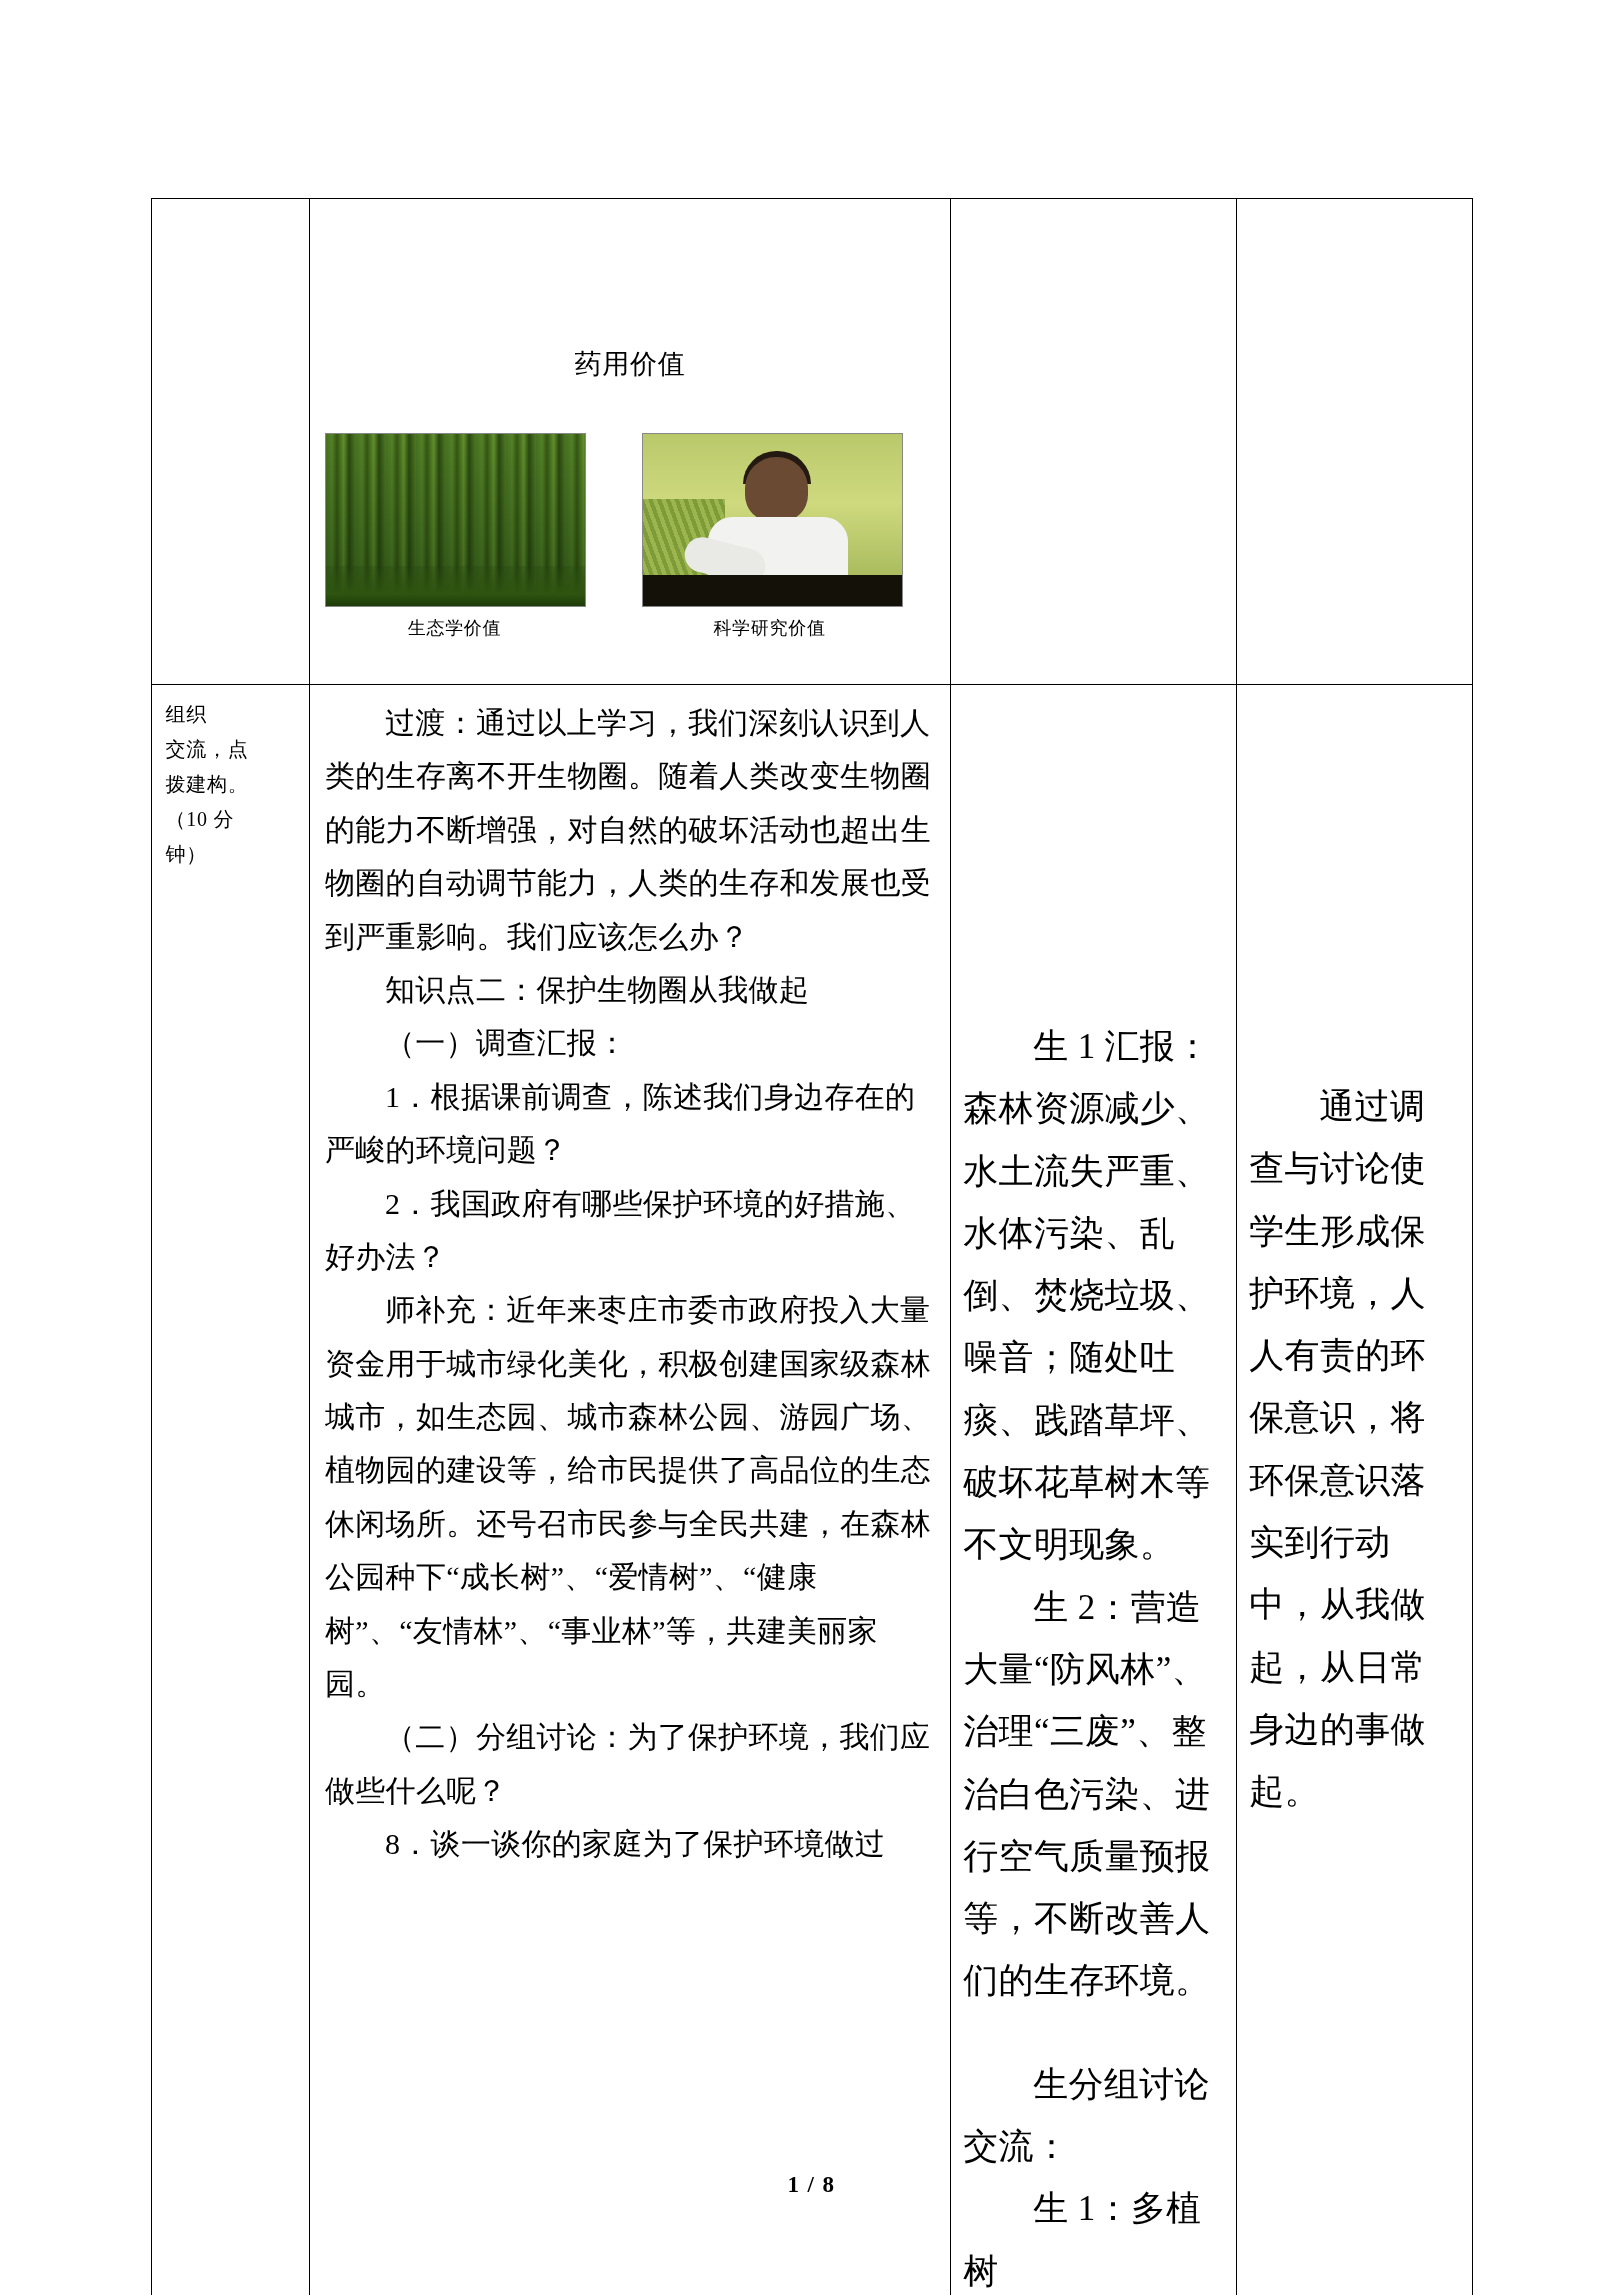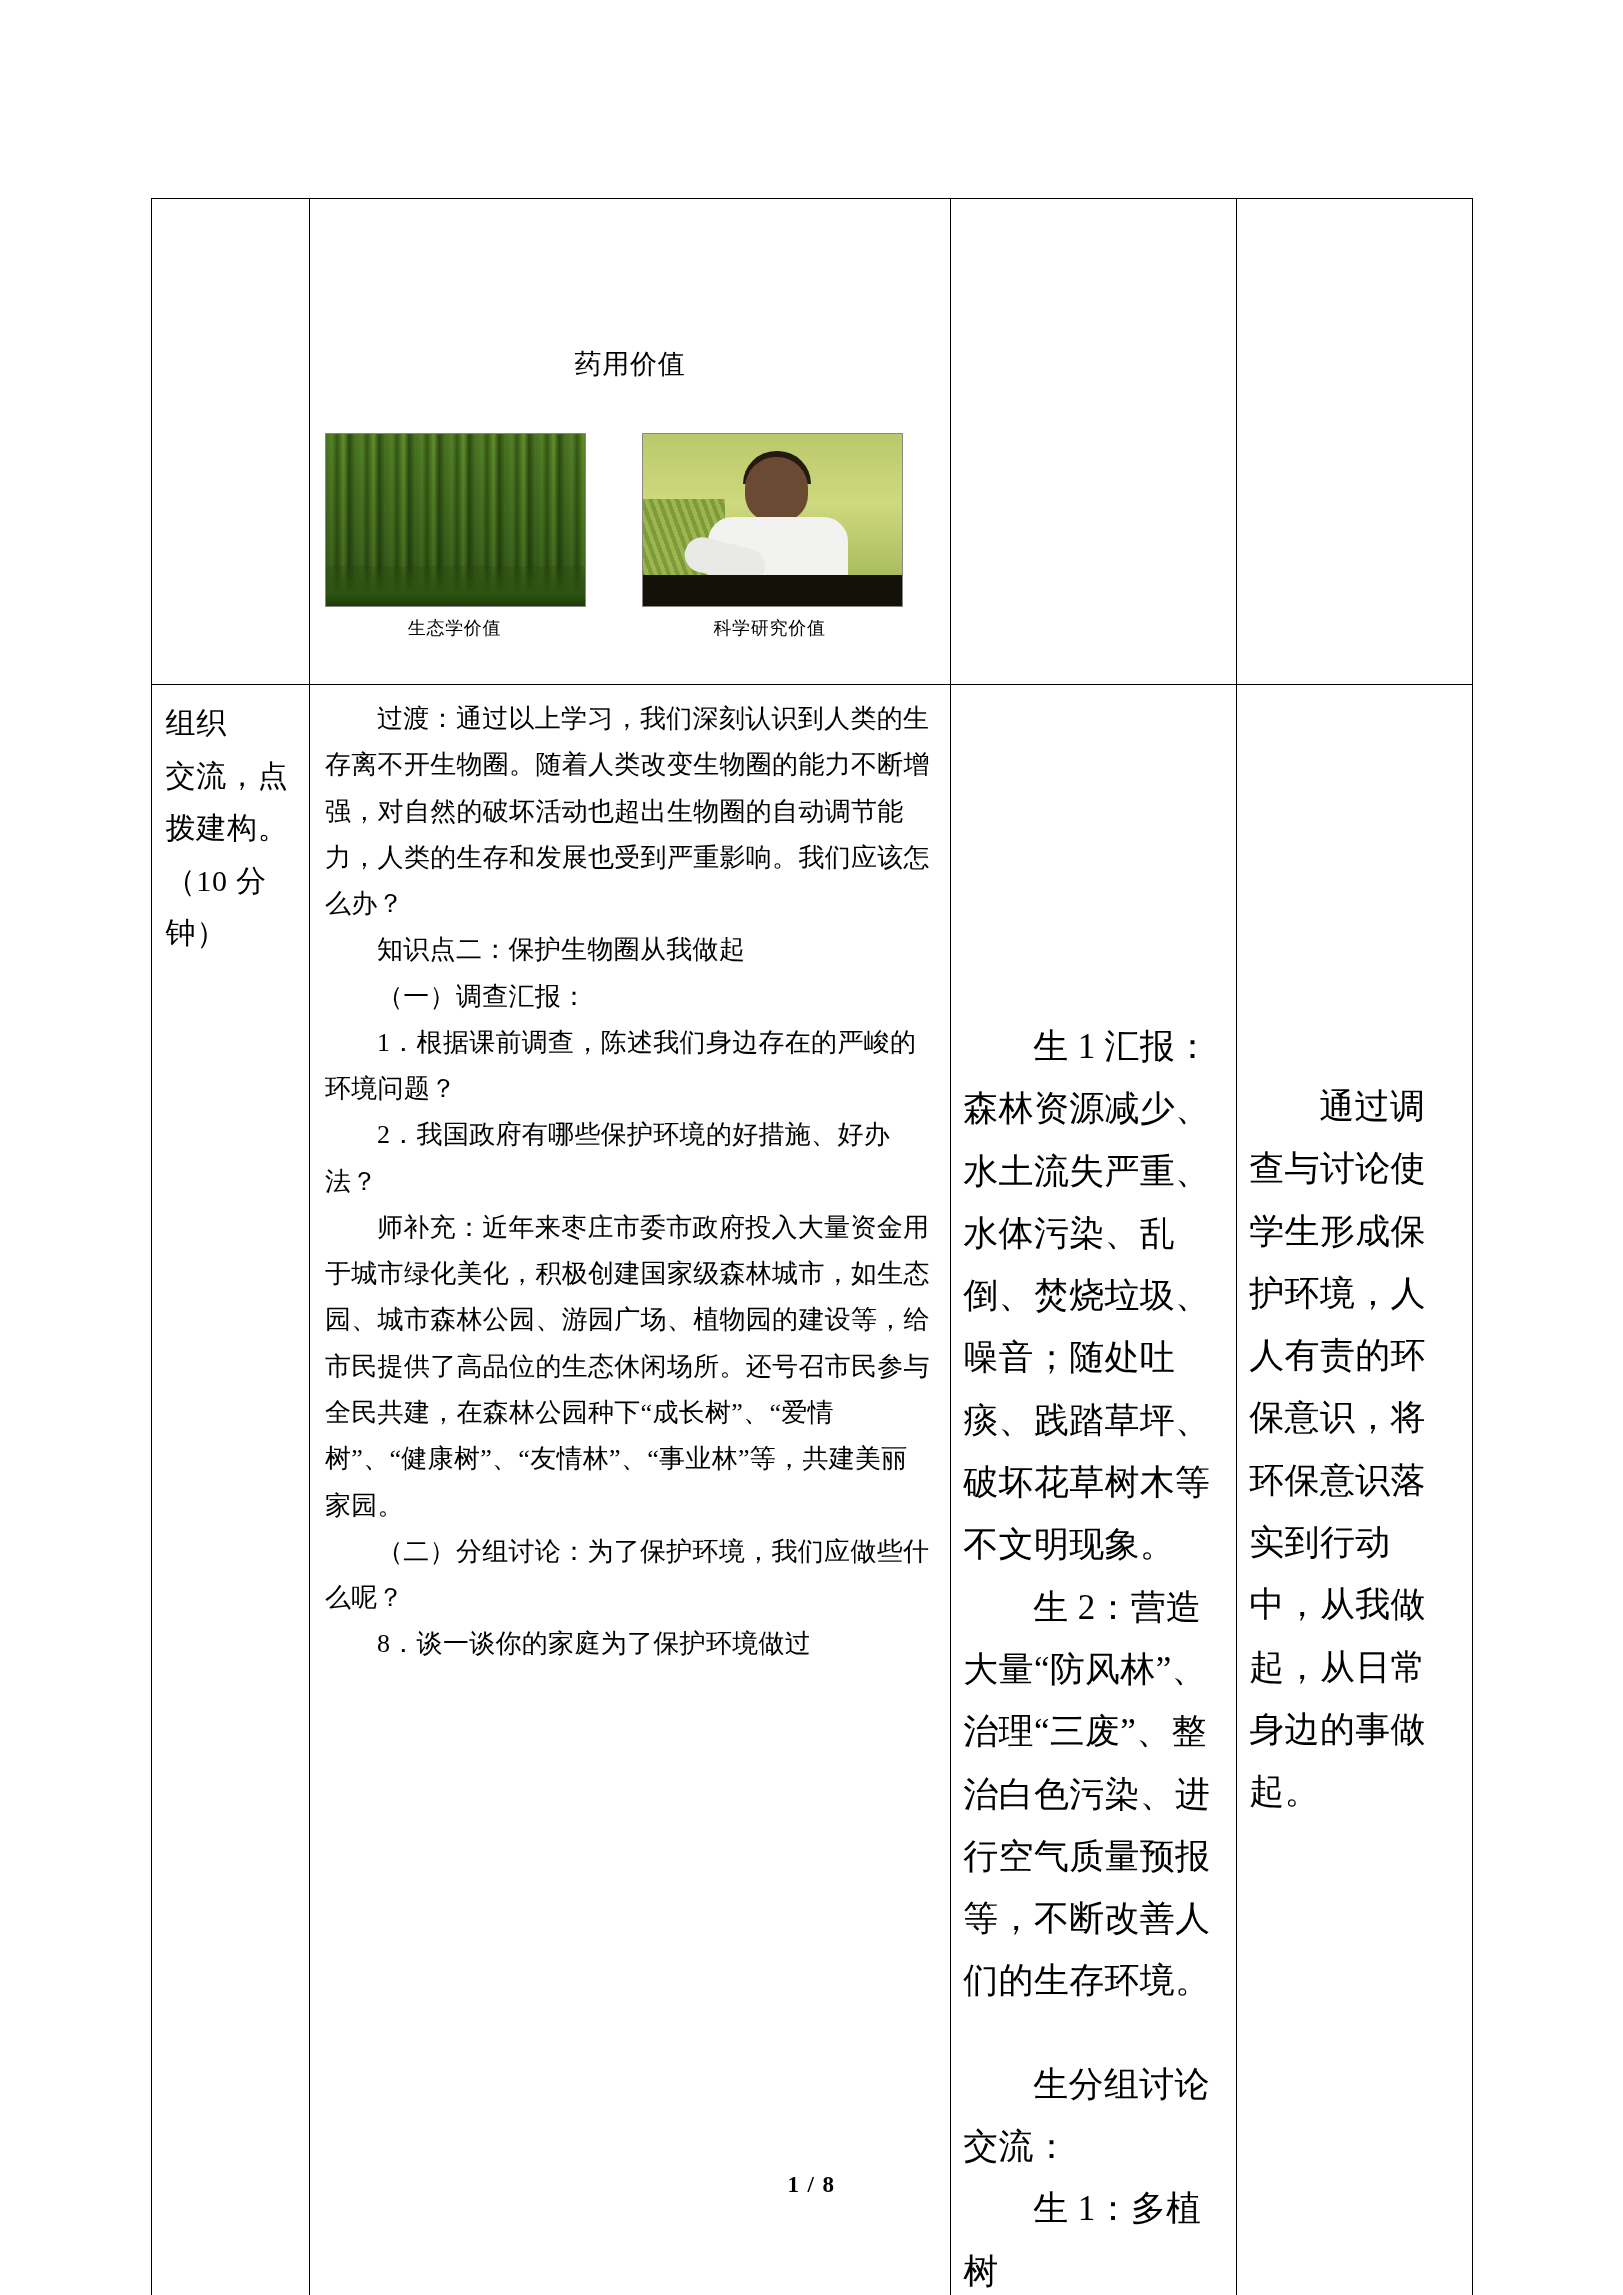--- a/index.html
+++ b/index.html
@@ -133,27 +133,27 @@
     font-size: 18px;
     letter-spacing: 0.7px;
   }
   .caption-row span {
     width: 259px;
     text-align: center;
   }
 
   
   .cell-a-text {
-    font-size: 30px;
+    font-size: 20px;
     line-height: 1.75;
     padding: 12.3px 9.5px 0 13.6px;
     letter-spacing: 0.7px;
   }
   .body-text {
-    font-size: 26px;
+    font-size: 30px;
     line-height: 1.78;
     padding: 11px 16.4px 13.6px 15px;
     letter-spacing: 0.3px;
   }
   .body-text p {
     margin: 0;
     text-indent: 2em;
   }
   .narrow-text {
     font-size: 35px;

